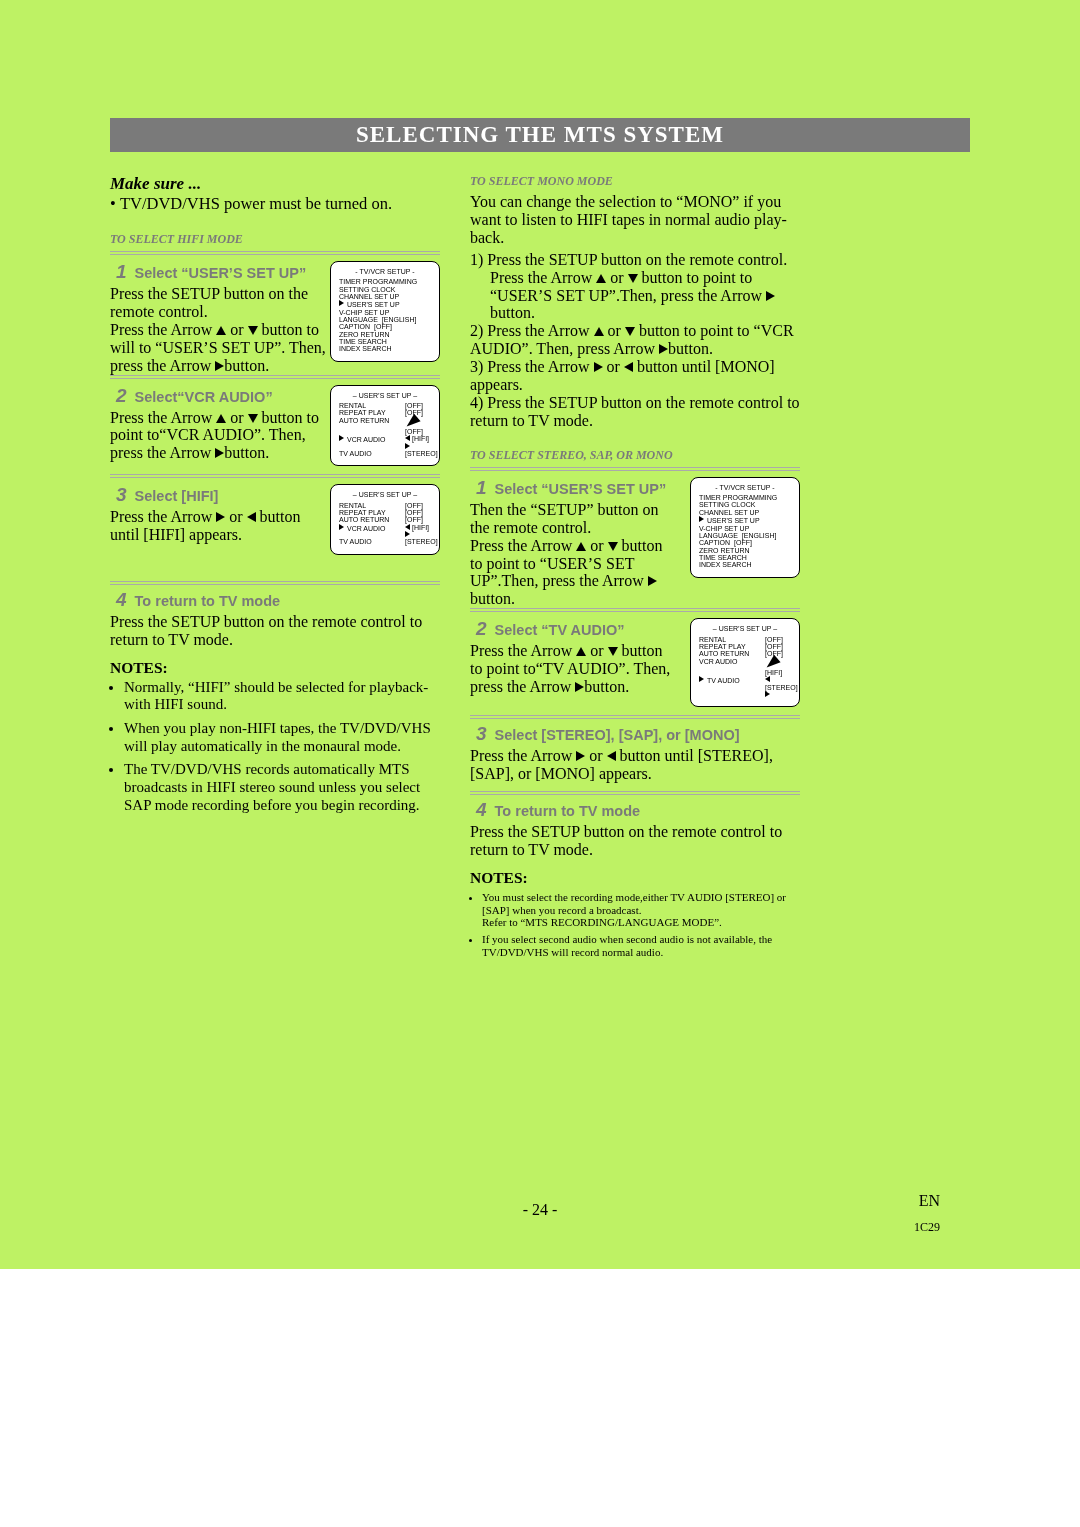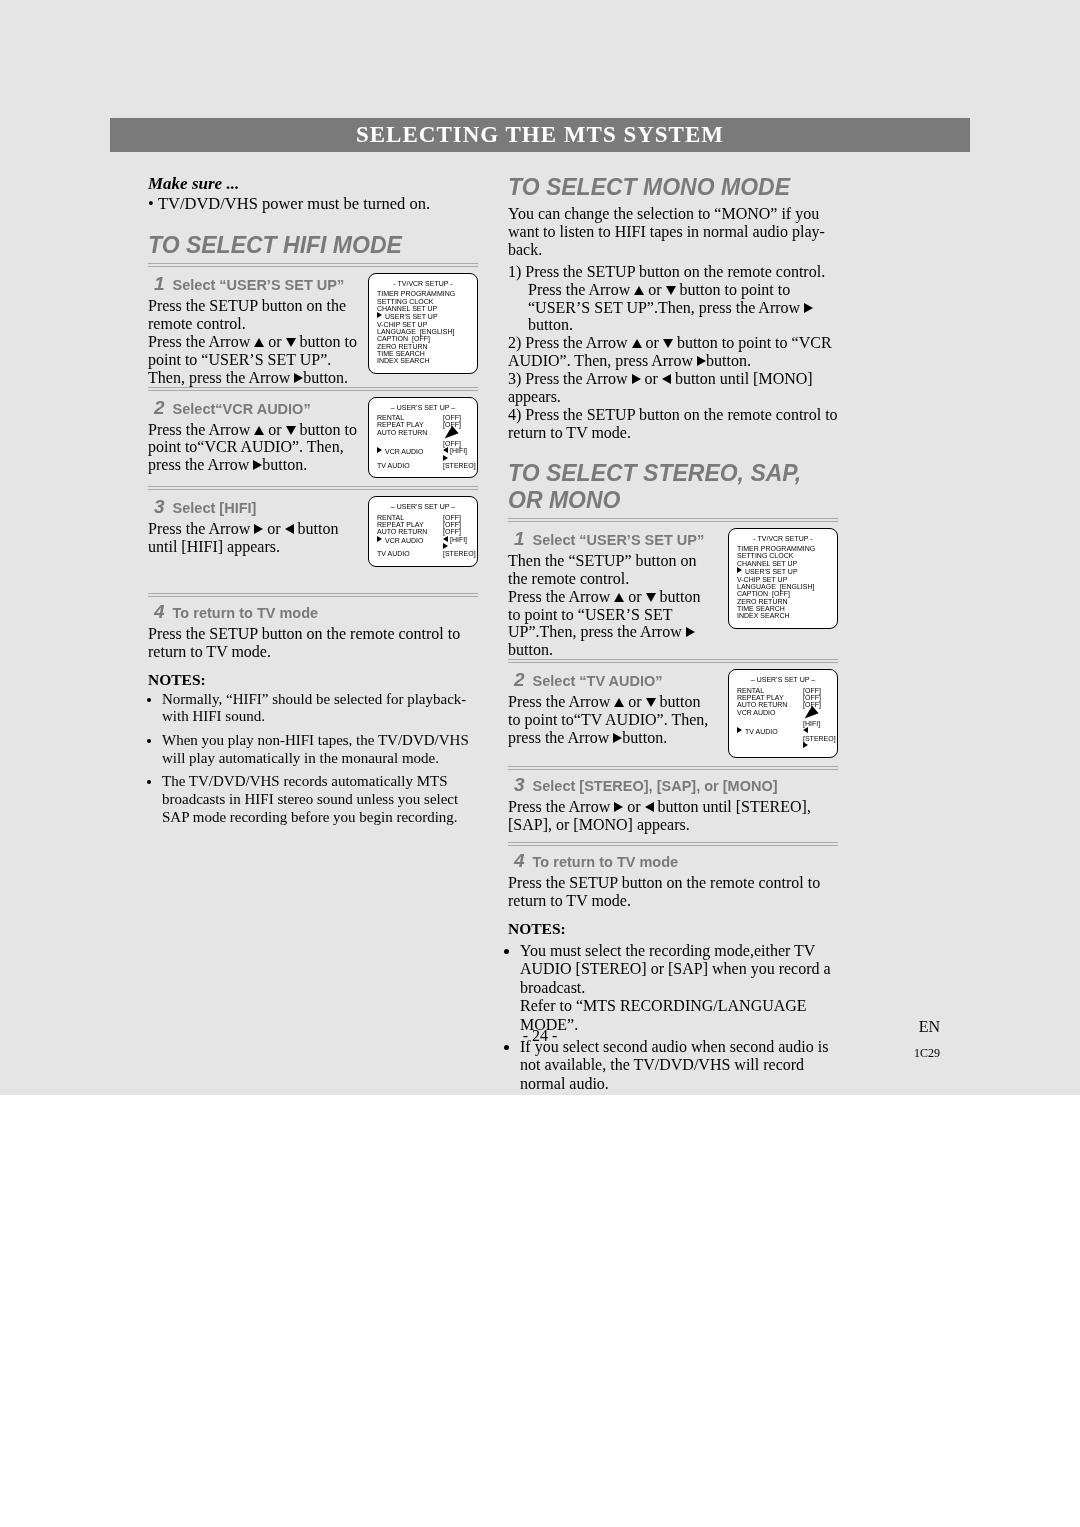--- a/index.html
+++ b/index.html
@@ -4,53 +4,53 @@
 <style>
   html, body {
     margin: 0;
     padding: 0;
     background: #fff;
     font-family: "Times New Roman", Times, serif;
     color: #000;
   }
   .sheet {
     width: 1080px;
-    height: 1095px;
+    height: 1269px;
     box-sizing: border-box;
     padding: 118px 110px 0 110px;
     position: relative;
-    background:#e5e5e5;
+    background:#bef264;
   }
   .title-bar {
     background:#7a7a7a;
     color:#fff;
     text-align:center;
     font-weight:bold;
     letter-spacing:1px;
     font-size:23px;
     padding:4px 0;
     font-family:"Times New Roman", serif;
   }
   .make-sure {
     font-weight:bold;
     font-style:italic;
     font-size:17px;
     margin-top:22px;
   }
   .bullet-row { font-size:16.5px; }
-  .cols { display:flex;margin-left:38px; }
+  .cols { display:flex; }
   .col-l { width:330px; margin-right:30px; }
   .col-r { width:330px; }
   .section-title {
     color:#7a7a7a;
     font-style:italic;
     font-weight:600;
-    font-size:23px;
+    font-size:12px;
     margin:18px 0 4px 0;
-    font-family:Liberation Sans, sans-serif;
+    font-family:Liberation Serif, serif;
   }
   .step-sep { border-top:1px solid #aaa; border-bottom:1px solid #aaa; height:2px; margin-bottom:2px;}
   .step-head {
     color:#7a7a7a;
     font-family: Arial, Helvetica, sans-serif;
     font-weight:bold;
     font-size:14.5px;
     margin:4px 0 2px 6px;
     display:flex;
     align-items:baseline;
@@ -86,21 +86,21 @@
   .arrow-dn {display:inline-block;width:0;height:0;border-left:5px solid transparent;border-right:5px solid transparent;border-top:9px solid #000;}
   .arrow-rt {display:inline-block;width:0;height:0;border-top:5px solid transparent;border-bottom:5px solid transparent;border-left:9px solid #000;}
   .arrow-lt {display:inline-block;width:0;height:0;border-top:5px solid transparent;border-bottom:5px solid transparent;border-right:9px solid #000;}
   .sel-l {display:inline-block;width:0;height:0;border-top:3px solid transparent;border-bottom:3px solid transparent;border-right:5px solid #000;}
   .sel-r {display:inline-block;width:0;height:0;border-top:3px solid transparent;border-bottom:3px solid transparent;border-left:5px solid #000;}
   .note-arrow {display:inline-block;width:0;height:0;border-right:14px solid #000;border-top:5px solid transparent;border-bottom:5px solid transparent;transform:rotate(-40deg);}
   .footer { position:absolute; bottom:50px; left:0; width:100%; font-size:16px;}
   .pg-num { text-align:center;}
   .pg-en  { position:absolute; right:140px; bottom:9px;}
   .pg-code{ position:absolute; right:140px; bottom:-16px; font-size:12px;}
-  .notes-small { font-size:16px; line-height:1.15; margin-top:4px;}
+  .notes-small { font-size:11px; line-height:1.15; margin-top:4px;}
   .sm-bul { margin:0; padding-left:12px;}
   .sm-bul li { margin-bottom:4px;}
 </style>
 </head>
 <body>
 
 <div class="sheet">
 
   <div class="title-bar">SELECTING THE MTS SYSTEM</div>
 
@@ -115,21 +115,21 @@
       <div class="step-sep"></div>
 
       <div class="step-block">
         <div class="left">
           <div class="step-head">
               <span class="step-num">1</span>
               <span>Select “USER’S SET UP”</span>
             </div>
           <div class="body-text">
             <span>Press the SETUP button on the remote control.</span><br>
-            <span>Press the Arrow </span><span class="arrow-up"></span> or <span class="arrow-dn"></span><span> button to point to “USER’S SET UP”. Then, press the Arrow </span><span class="arrow-rt"></span><span>button.</span>
+            <span>Press the Arrow </span><span class="arrow-up"></span> or <span class="arrow-dn"></span><span> button to will to “USER’S SET UP”. Then, press the Arrow </span><span class="arrow-rt"></span><span>button.</span>
           </div>
         </div>
         <div class="osd-wrap">
           <div class="osd">
             <div class="osd-title">- TV/VCR SETUP -</div>
             <div>TIMER PROGRAMMING</div>
             <div>SETTING CLOCK</div>
             <div>CHANNEL SET UP</div>
             <div><span class="osd-ptr"></span>USER'S SET UP</div>
             <div>V-CHIP SET UP</div>

